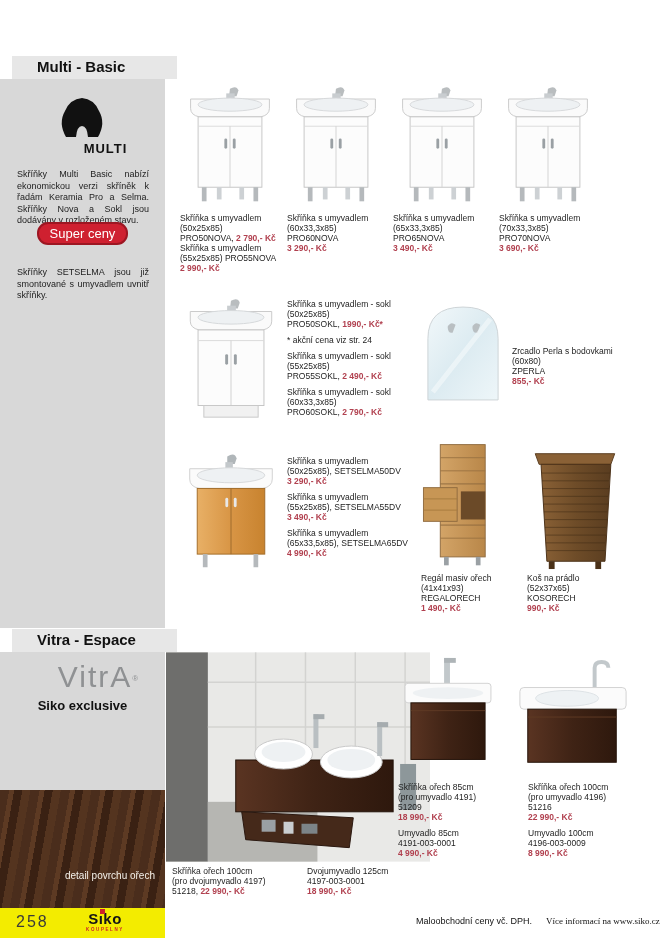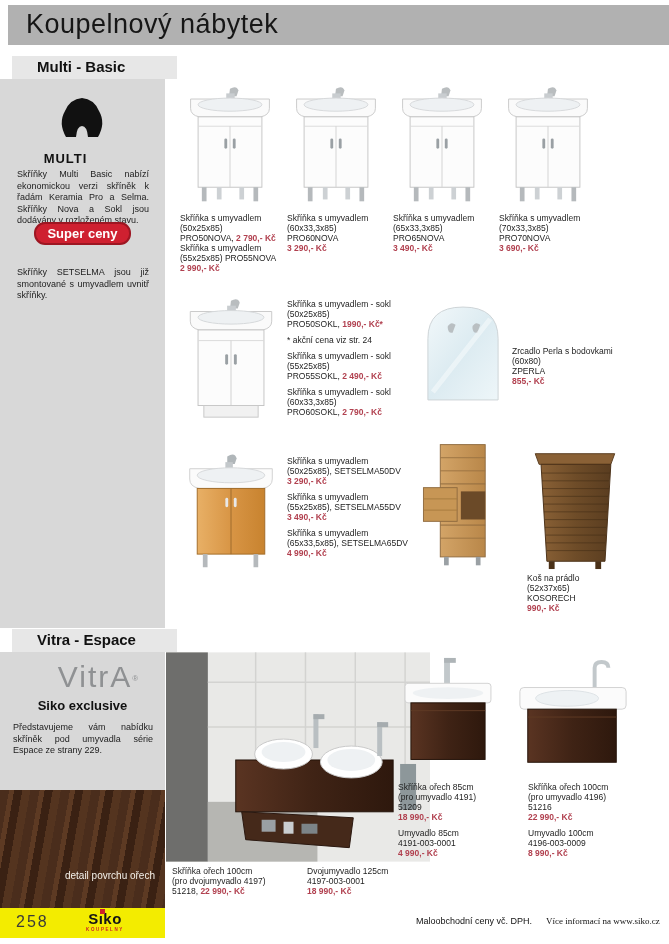--- a/index.html
+++ b/index.html
@@ -13,21 +13,21 @@
 
   
   .sect-strip{left:0;width:165px;height:23px;background:#e7e7e7;margin-left:12px;}
   .sect-label{left:25px;top:2px;font-size:15px;font-weight:700;color:#111;}
 
   
   .sidebar{left:0;width:165px;background:#d8d8d8;}
   .side-par{font-size:9px;line-height:11.5px;color:#222;text-align:justify;}
   .multi-label{font-size:13px;font-weight:700;letter-spacing:1px;color:#111;text-align:center;}
   .badge{display:inline-block;background:#cf2030;border:2px solid #9d1622;border-radius:11px;
-         padding:2px 11px;color:#fff;font-size:13px;font-weight:700;}
+         padding:2px 11px;color:#fff;font-size:13px;font-weight:400;}
 
   
   .caption{font-size:8.5px;line-height:10px;color:#1d1d1d;}
   .cap-line{min-height:10px;}
   .cap-line.gap{min-height:6px;}
   .price{color:#b1404f;font-weight:700;}
 
   
   .vitra-logo{font-size:30px;font-weight:400;letter-spacing:2px;color:#8f9193;}
   .vitra-reg{font-size:8px;vertical-align:super;color:#8f9193;}
@@ -207,35 +207,32 @@
     </symbol>
 
     <symbol id="sym-multi" viewBox="0 0 60 46">
       <path d="M14 44 Q6 30 13 18 Q18 6 30 5 Q42 6 47 18 Q54 30 46 44 L36 44 Q35 33 30 33 Q25 33 24 44 Z" fill="#111"></path>
     </symbol>
   </defs>
 </svg>
 
 <div class="page">
 
-  <div class="abs header-bar">
-    <div class="abs page-title">Koupelnový nábytek</div>
-  </div>
 
   <div class="abs sect-strip" style="top:56px;">
     <div class="abs sect-label">Multi - Basic</div>
   </div>
 
   <div class="abs sidebar" style="top:79px;height:549px;">
     <div class="abs" style="left:52px;top:14px;">
       <svg class="pimg" width="60" height="46">
           <use href="#sym-multi"></use>
         </svg>
     </div>
-    <div class="abs multi-label" style="left:0;top:72px;width:131px;">MULTI</div>
+    <div class="abs multi-label" style="left:0;top:62px;width:131px;padding-left:40px;">MULTI</div>
     <div class="abs side-par" style="left:17px;top:90px;width:132px;">Skříňky Multi Basic nabízí ekonomickou verzi skříněk k řadám Keramia Pro a Selma. Skříňky Nova a Sokl jsou dodávány v rozloženém stavu.</div>
     <div class="abs" style="left:0;top:143px;width:165px;text-align:center;">
       <span class="badge">Super ceny</span>
     </div>
     <div class="abs side-par" style="left:17px;top:188px;width:132px;">Skříňky SETSELMA jsou již smontované s umyvadlem uvnitř skříňky.</div>
   </div>
 
   <div class="abs" style="left:182px;top:84px;">
     <svg class="pimg" width="96" height="122">
         <use href="#sym-cab-nova"></use>
@@ -337,37 +334,42 @@
   <div class="abs" style="left:421px;top:439px;">
     <svg class="pimg" width="76" height="131">
         <use href="#sym-regal"></use>
       </svg>
     </div>
   <div class="abs" style="left:524px;top:444px;">
     <svg class="pimg" width="100" height="126">
         <use href="#sym-kos"></use>
       </svg>
     </div>
+  <div class="abs caption" style="left:421px;top:573px;width:100px;">
+      <div class="cap-line"><span>Regál masiv ořech</span></div>
+      <div class="cap-line"><span>(41x41x93)</span></div>
+      <div class="cap-line"><span>REGALORECH</span></div>
+      <div class="cap-line"><span class="price">1 490,- Kč</span></div>
+    </div>
   <div class="abs caption" style="left:527px;top:573px;width:100px;">
       <div class="cap-line"><span>Koš na prádlo</span></div>
       <div class="cap-line"><span>(52x37x65)</span></div>
       <div class="cap-line"><span>KOSORECH</span></div>
       <div class="cap-line"><span class="price">990,- Kč</span></div>
     </div>
 
   <div class="abs sect-strip" style="top:629px;">
     <div class="abs sect-label">Vitra - Espace</div>
   </div>
 
   <div class="abs sidebar" style="top:652px;height:138px;">
     <div class="abs" style="left:0;top:8px;width:196px;text-align:center;">
       <span class="vitra-logo">VitrA</span><span class="vitra-reg">®</span>
     </div>
     <div class="abs vitra-excl" style="left:0;top:46px;width:165px;text-align:center;">Siko exclusive</div>
-    <div class="abs side-par" style="left:13px;top:70px;width:140px;">Představujeme vám nabídku skříněk pod umyvadla série Espace ze strany 229.</div>
   </div>
 
   <div class="abs wood-detail" style="left:0;top:790px;width:165px;height:118px;">
     <div class="abs wood-cap" style="right:10px;top:80px;">detail povrchu ořech</div>
   </div>
 
   <div class="abs" style="left:166px;top:652px;">
     <svg class="pimg" width="264" height="210">
         <use href="#sym-scene"></use>
       </svg>

